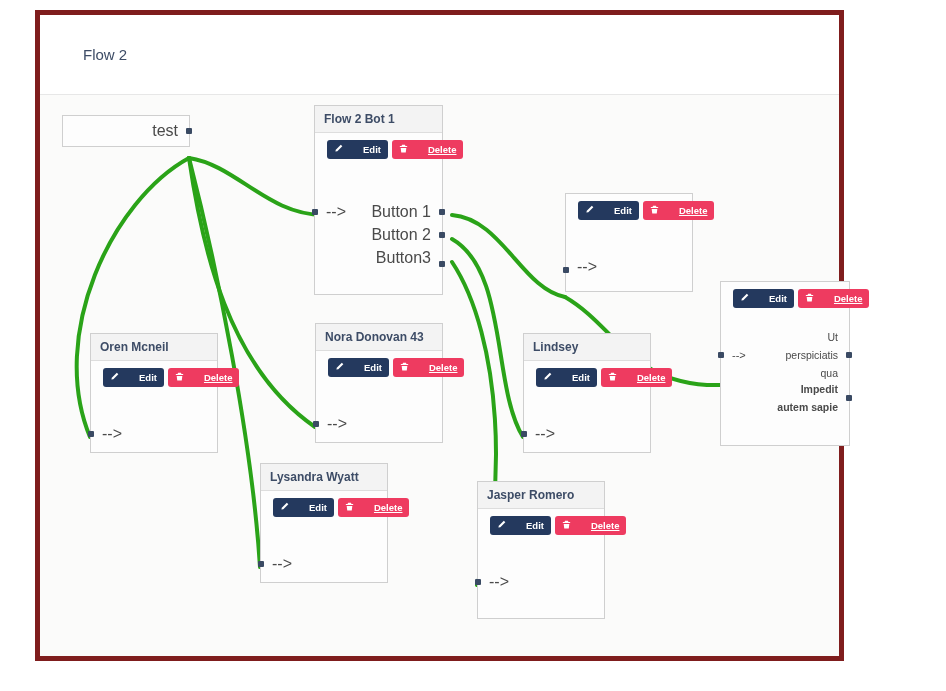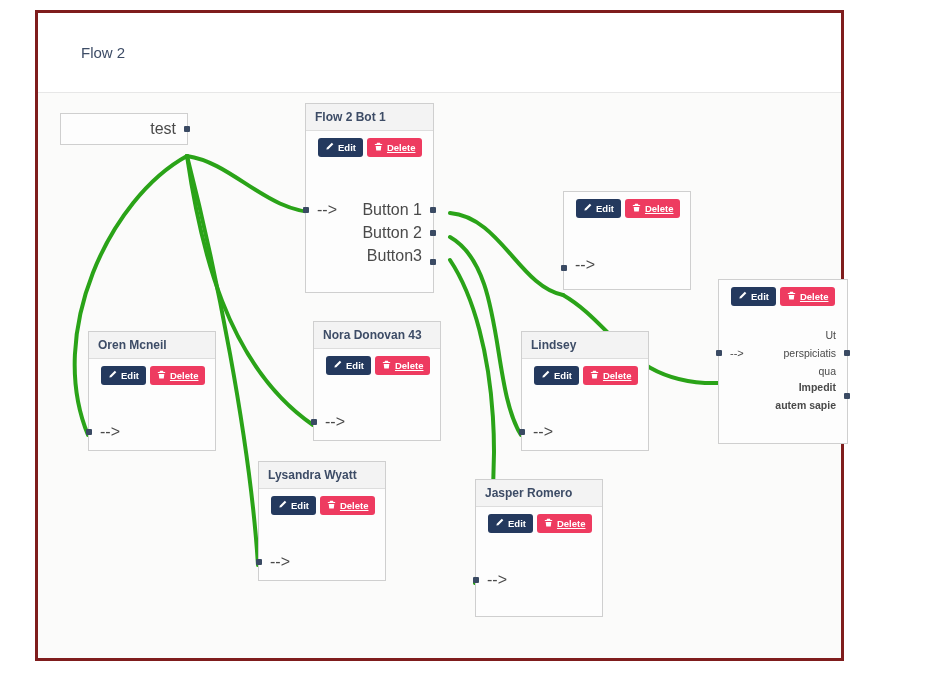--- a/index.html
+++ b/index.html
@@ -3,42 +3,42 @@
 <meta charset="utf-8">
 <style>
   html,body{margin:0;padding:0;}
   body{
     width:946px;height:691px;position:relative;overflow:hidden;
     background:#ffffff;
     font-family:"Liberation Sans", sans-serif;
   }
   .app{
     position:absolute;left:35px;top:10px;width:809px;height:651px;
-    background:#fbfbfa;border:3px solid #7f1d1d;box-sizing:border-box;
+    background:#fbfbfa;border:5px solid #7f1d1d;box-sizing:border-box;
   }
   .flow-header{
     height:80px;background:#ffffff;border-bottom:1px solid #e7e7e7;
     display:flex;align-items:center;padding-left:43px;box-sizing:border-box;
     font-size:15px;color:var(--title,#42526e);
   }
   .edges{position:absolute;left:0;top:0;z-index:1;}
   .edges path{stroke:var(--edge,#2aa318);stroke-width:4;fill:none;stroke-linecap:round;}
 
   .node{
     position:absolute;z-index:2;background:#fdfdfd;border:1px solid #cfcfcf;
     box-sizing:content-box;font-size:11px;color:#4a4a4a;
   }
   .node-h{
     height:26px;line-height:26px;padding:0 9px;background:#f3f3f3;
     border-bottom:1px solid #dddddd;font-size:12px;font-weight:600;
     color:var(--title,#3d4c66);white-space:nowrap;overflow:hidden;cursor:move;
   }
   .actions{padding:7px 0 5px 12px;display:flex;gap:4px;}
   .btn{
-    display:inline-flex;align-items:center;gap:4px;border:none;color:#fff;
+    display:inline-flex;align-items:center;gap:20px;border:none;color:#fff;
     font-size:9.5px;font-weight:700;padding:4px 7px;border-radius:3px;
     font-family:inherit;cursor:pointer;line-height:1;
   }
   .btn.edit{background:var(--edit,#24395e);}
   .btn.del{background:var(--delete,#ee3b60);text-decoration:underline;}
   .spacer{height:30px;}
   .spacer-bot{height:37px;}
   .spacer-ch{height:20px;}
   .row{
     position:relative;height:24px;display:flex;align-items:center;
@@ -55,21 +55,21 @@
     top:50%;margin-top:-3px;border-radius:1px;cursor:crosshair;
   }
   .port.in{left:-3px;}
   .port.out{right:-3px;}
   .msg{display:block;width:62px;text-align:right;line-height:18px;font-size:10.5px;color:#4a4a4a;}
   .msg-row1{position:relative;height:44px;display:flex;align-items:center;justify-content:space-between;padding:0 11px;}
   .msg-row2{position:relative;height:42px;display:flex;align-items:center;justify-content:flex-end;padding:0 11px;font-weight:bold;}
 
   
   .n-start{left:22px;top:100px;width:126px;}
-  .n-bot{left:267px;top:90px;width:127px;}
+  .n-bot{left:274px;top:90px;width:127px;}
   .n-brett{left:525px;top:178px;width:126px;}
   .n-charlotte{left:680px;top:266px;width:128px;}
   .n-oren{left:50px;top:318px;width:126px;}
   .n-nora{left:275px;top:308px;width:126px;}
   .n-lindsey{left:483px;top:318px;width:126px;}
   .n-lysandra{left:220px;top:448px;width:126px;}
   .n-jasper{left:437px;top:466px;width:126px;}
 </style>
 </head>
 <body>

